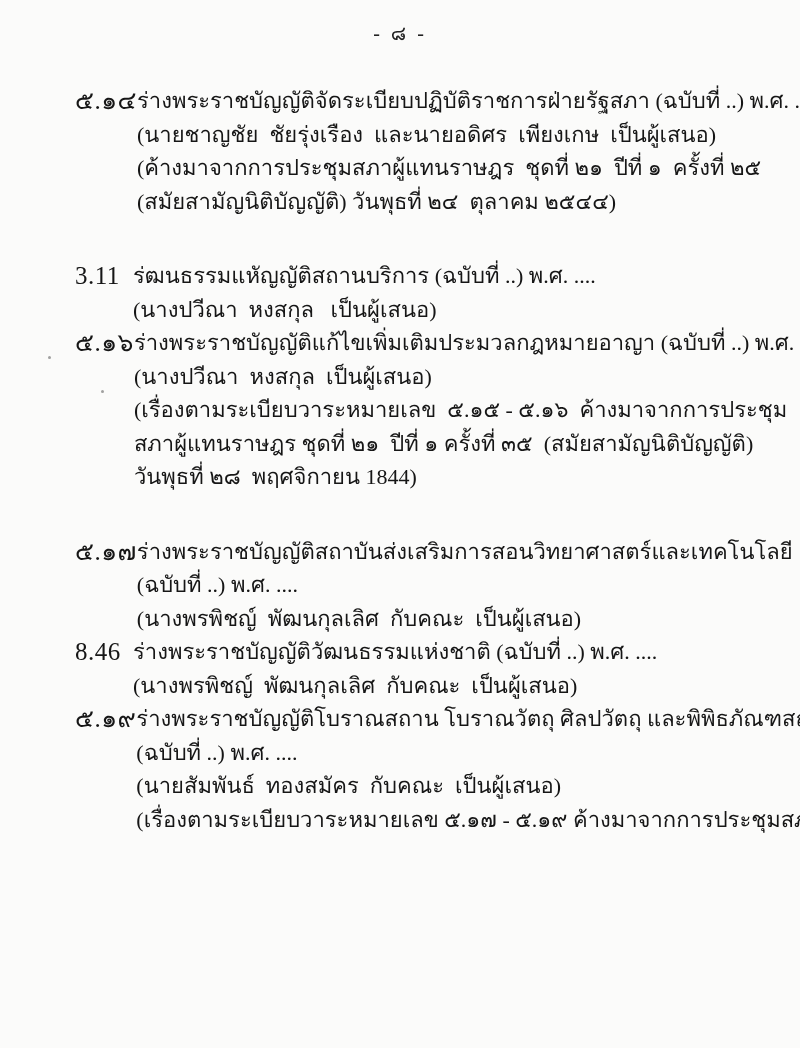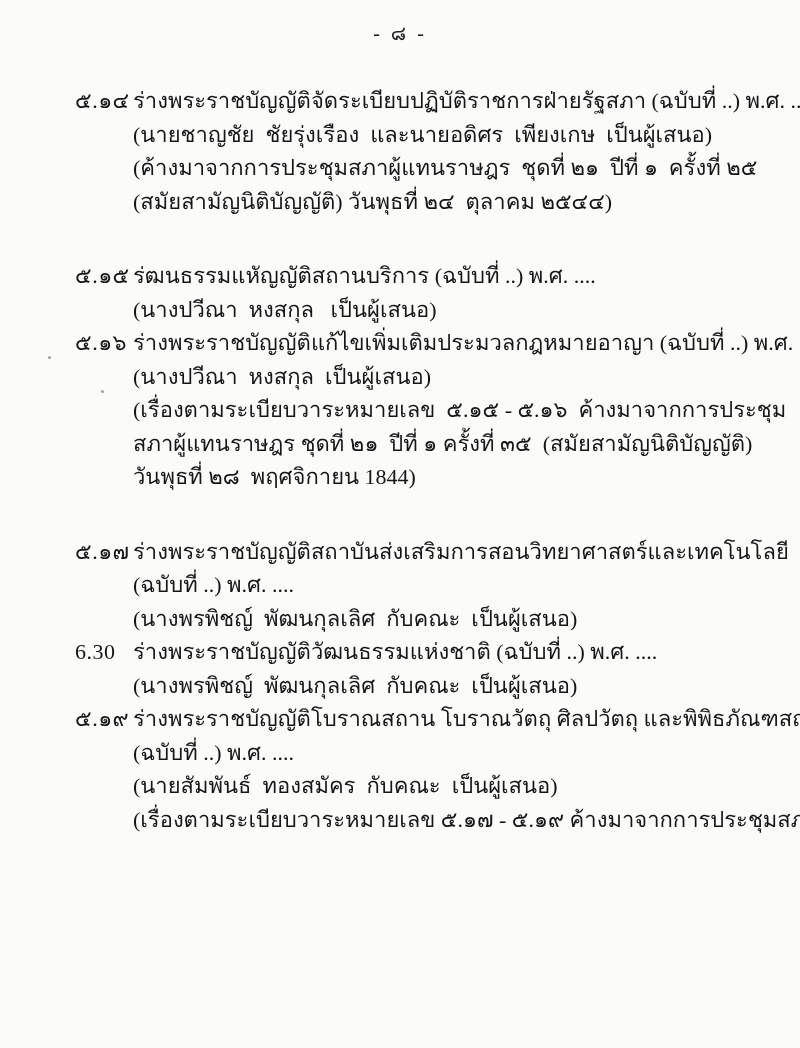--- a/index.html
+++ b/index.html
@@ -34,21 +34,21 @@
   }
   .item {
     display: flex;
     align-items: flex-start;
   }
   .item.gap-after {
     margin-bottom: 41px;
   }
   .no {
     flex: 0 0 58px;
-    font-size: 22px;
+    font-size: 25px;
     line-height: 33.5px;
     letter-spacing: 0.5px;
   }
   .lines {
     flex: 1 1 auto;
     min-width: 0;
   }
   .line {
     font-size: 22px;
     line-height: 33.5px;
@@ -72,21 +72,21 @@
       <div class="item gap-after">
         <div class="no">๕.๑๔</div>
         <div class="lines">
           <div class="line">ร่างพระราชบัญญัติจัดระเบียบปฏิบัติราชการฝ่ายรัฐสภา (ฉบับที่ ..) พ.ศ. ....</div>
           <div class="line">(นายชาญชัย  ชัยรุ่งเรือง  และนายอดิศร  เพียงเกษ  เป็นผู้เสนอ)</div>
           <div class="line">(ค้างมาจากการประชุมสภาผู้แทนราษฎร  ชุดที่ ๒๑  ปีที่ ๑  ครั้งที่ ๒๕</div>
           <div class="line">(สมัยสามัญนิติบัญญัติ) วันพุธที่ ๒๔  ตุลาคม ๒๕๔๔)</div>
         </div>
       </div>
       <div class="item">
-        <div class="no">๕.๑๕</div>
+        <div class="no">3.11</div>
         <div class="lines">
           <div class="line">ร่ฒนธรรมแหัญญัติสถานบริการ (ฉบับที่ ..) พ.ศ. ....</div>
           <div class="line">(นางปวีณา  หงสกุล   เป็นผู้เสนอ)</div>
         </div>
       </div>
       <div class="item gap-after">
         <div class="no">๕.๑๖</div>
         <div class="lines">
           <div class="line">ร่างพระราชบัญญัติแก้ไขเพิ่มเติมประมวลกฎหมายอาญา (ฉบับที่ ..) พ.ศ. ....</div>
           <div class="line">(นางปวีณา  หงสกุล  เป็นผู้เสนอ)</div>
@@ -97,21 +97,21 @@
       </div>
       <div class="item">
         <div class="no">๕.๑๗</div>
         <div class="lines">
           <div class="line">ร่างพระราชบัญญัติสถาบันส่งเสริมการสอนวิทยาศาสตร์และเทคโนโลยี</div>
           <div class="line">(ฉบับที่ ..) พ.ศ. ....</div>
           <div class="line">(นางพรพิชญ์  พัฒนกุลเลิศ  กับคณะ  เป็นผู้เสนอ)</div>
         </div>
       </div>
       <div class="item">
-        <div class="no">6.30</div>
+        <div class="no">8.46</div>
         <div class="lines">
           <div class="line">ร่างพระราชบัญญัติวัฒนธรรมแห่งชาติ (ฉบับที่ ..) พ.ศ. ....</div>
           <div class="line">(นางพรพิชญ์  พัฒนกุลเลิศ  กับคณะ  เป็นผู้เสนอ)</div>
         </div>
       </div>
       <div class="item">
         <div class="no">๕.๑๙</div>
         <div class="lines">
           <div class="line">ร่างพระราชบัญญัติโบราณสถาน โบราณวัตถุ ศิลปวัตถุ และพิพิธภัณฑสถานแห่งชาติ</div>
           <div class="line">(ฉบับที่ ..) พ.ศ. ....</div>

